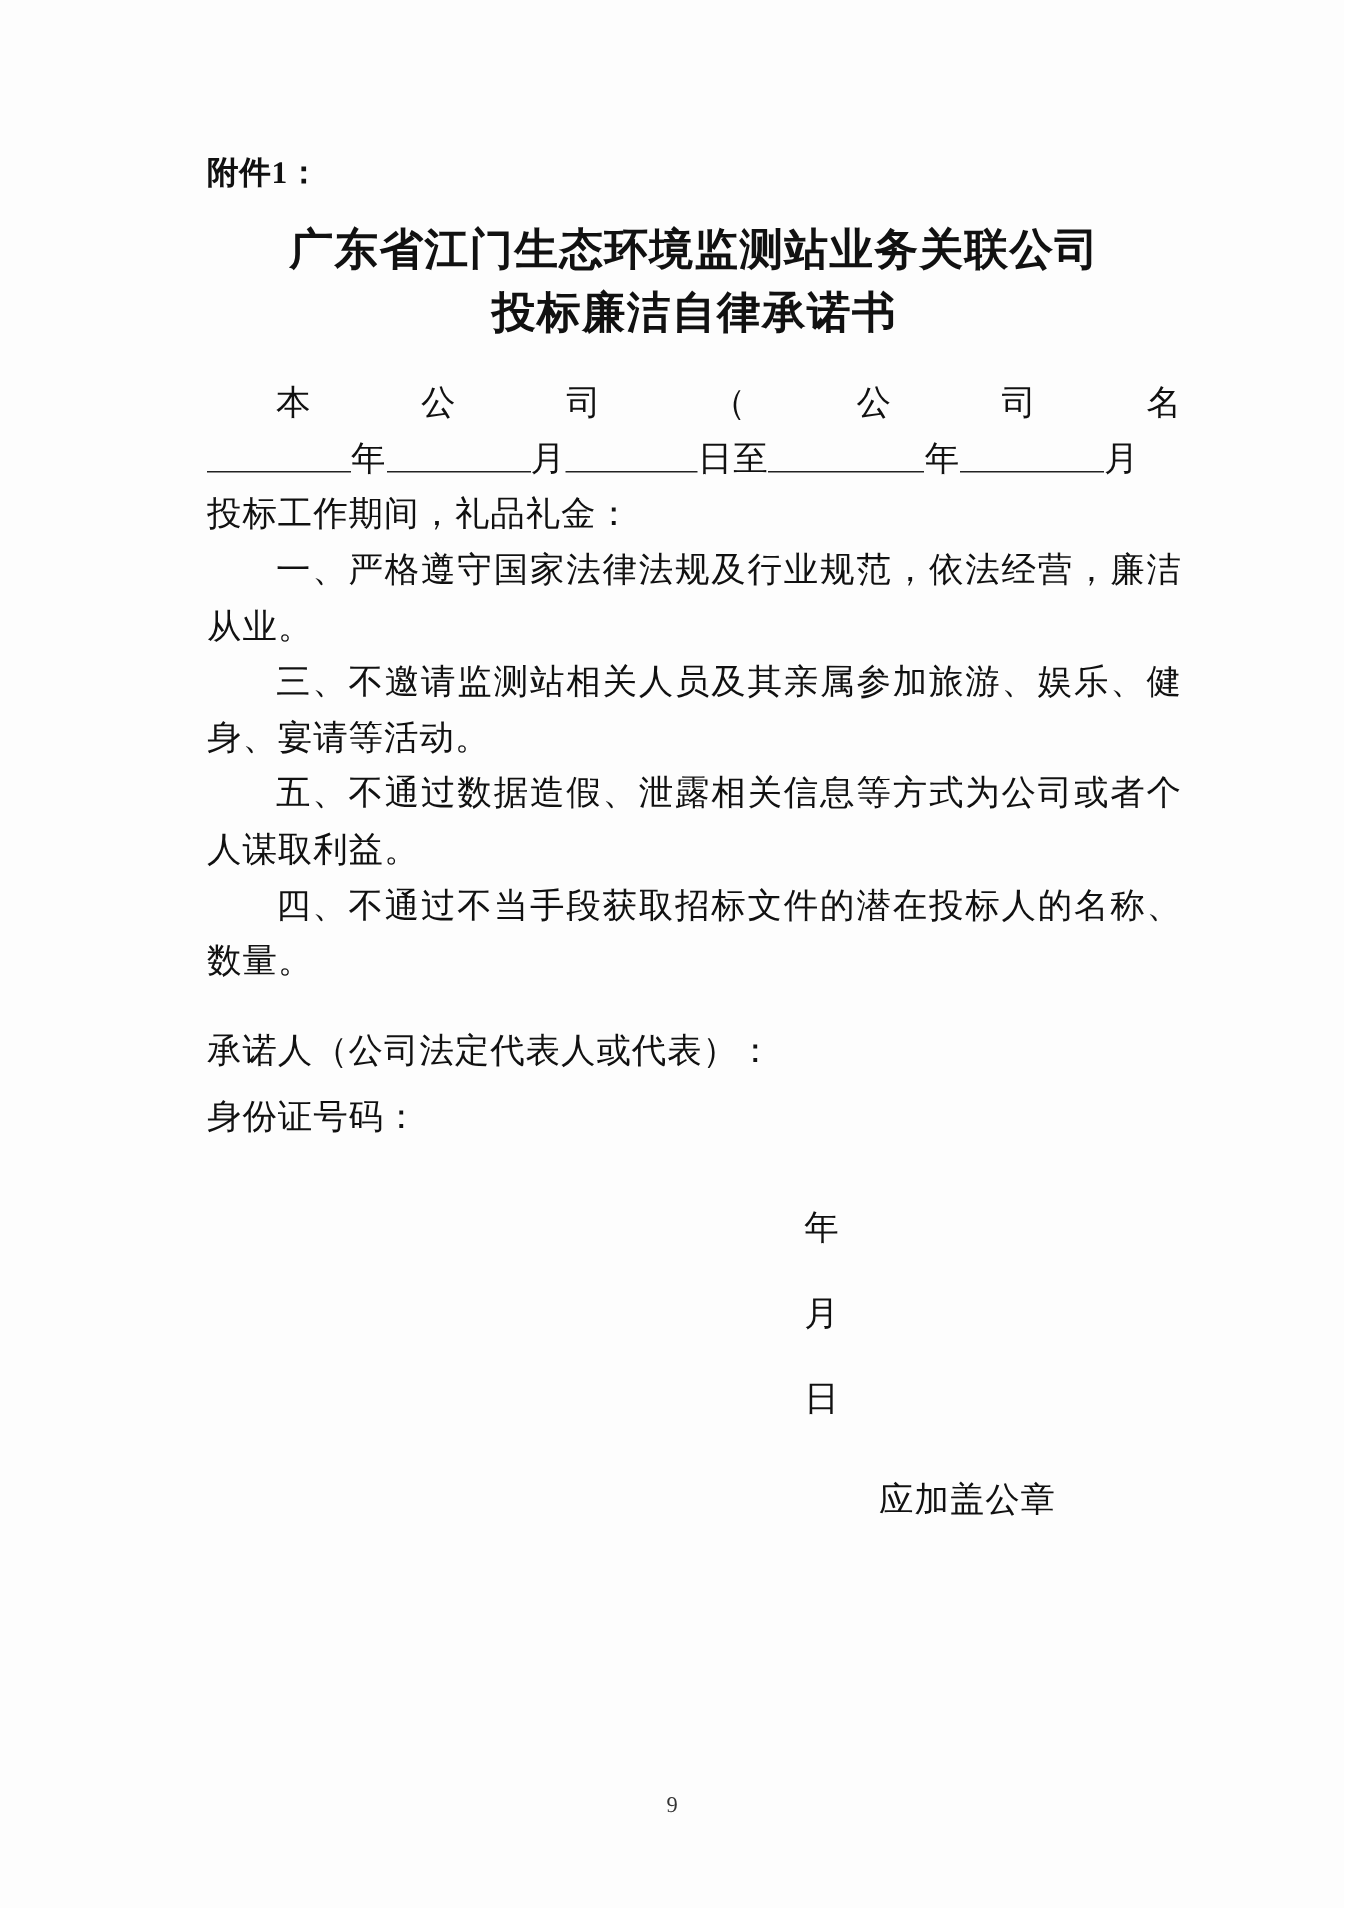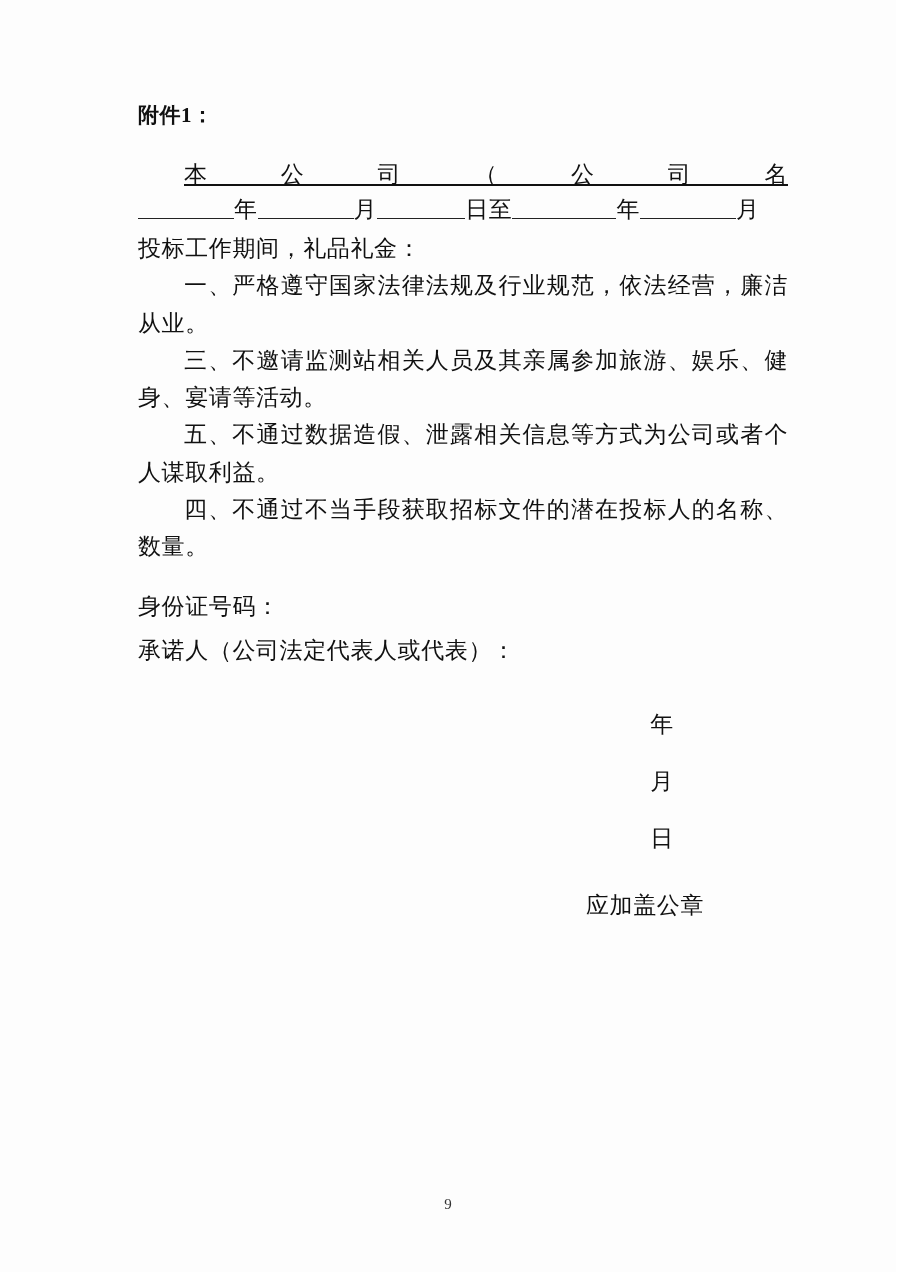--- a/index.html
+++ b/index.html
@@ -61,52 +61,49 @@
     text-indent: 2em;
   }
   .bold {
     font-weight: bold;
   }
   .spread {
     display: block;
     text-align: justify;
     text-align-last: justify;
     text-indent: 2em;
-    text-decoration: underline;
   }
   .fill-line {
     display: inline-block;
     border-bottom: 1.6px solid #222;
     height: 0.95em;
     vertical-align: -2px;
   }
   .fl-long { width: 392px; }
   .fl-mid  { width: 96px; }
   .fl-mid2 { width: 104px; }
   .fl-short{ width: 88px; }
   .date-row {
     font-size: 23px;
     line-height: 1.62;
     letter-spacing: 0.6px;
     margin: 0;
-    font-family: Liberation Mono, monospace;
   }
   .gap-sm { height: 10px; }
   .gap-md { height: 20px; }
   .sign-block {
     font-size: 23px;
     line-height: 1.9;
     letter-spacing: 0.6px;
   }
   .ymd {
     font-size: 23px;
     letter-spacing: 0.6px;
     margin-left: 360px;
     white-space: pre;
-    text-align: center;
   }
   .stamp-note {
     font-size: 23px;
     letter-spacing: 0.6px;
     margin-left: 448px;
   }
   .page-number {
     position: absolute;
     left: 0;
     right: 0;
@@ -119,20 +116,24 @@
 </head>
 <body>
 
 <div class="page">
   <div class="sheet"></div>
 
   <div class="content">
 
     <div class="attach-label">附件1：</div>
 
+    <div class="doc-title">
+      <span class="line">广东省江门生态环境监测站业务关联公司</span>
+      <span class="line">投标廉洁自律承诺书</span>
+    </div>
 
     <div class="gap-sm"></div>
 
     <p class="para">
       <span class="spread">本 公 司 （ 公 司 名</span>
     </p>
 
 
     <p class="date-row">
       <span class="fill-line fl-mid"></span><span>年</span><span class="fill-line fl-mid"></span><span>月</span><span class="fill-line fl-short"></span><span>日至</span><span class="fill-line fl-mid2"></span><span>年</span><span class="fill-line fl-mid"></span><span>月</span>
@@ -142,22 +143,22 @@
 
     <p class="para indent">一、严格遵守国家法律法规及行业规范，依法经营，廉洁从业。</p>
     <p class="para indent">三、不邀请监测站相关人员及其亲属参加旅游、娱乐、健身、宴请等活动。</p>
     <p class="para indent">五、不通过数据造假、泄露相关信息等方式为公司或者个人谋取利益。</p>
     <p class="para indent">四、不通过不当手段获取招标文件的潜在投标人的名称、数量。</p>
 
 
     <div class="gap-md"></div>
 
     <div class="sign-block">
+      <div>承诺人（公司法定代表人或代表）：</div>
       <div>身份证号码：</div>
-      <div>承诺人（公司法定代表人或代表）：</div>
     </div>
 
     <div class="gap-sm"></div>
 
     <div class="ymd">
       <span>年</span>
       <span style="display:inline-block;width:66px;"></span>
       <span>月</span>
       <span style="display:inline-block;width:66px;"></span>
       <span>日</span>

